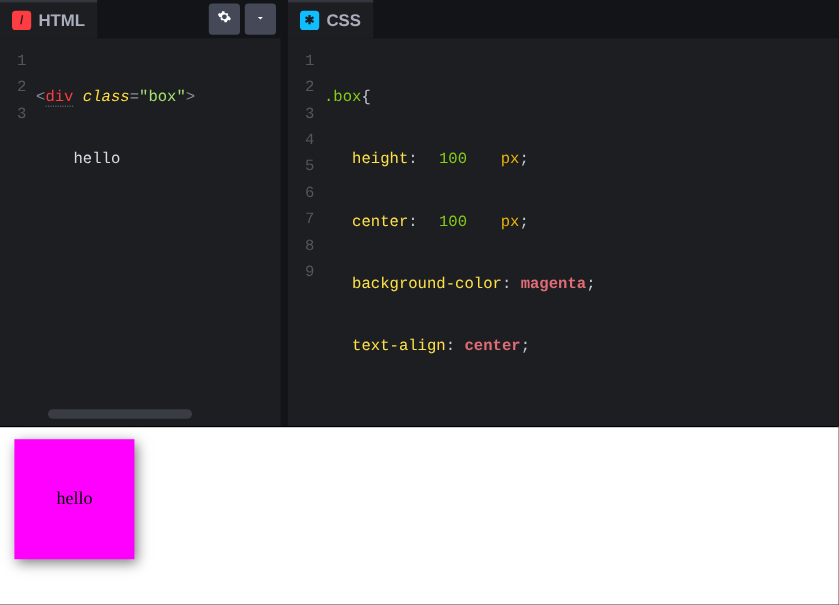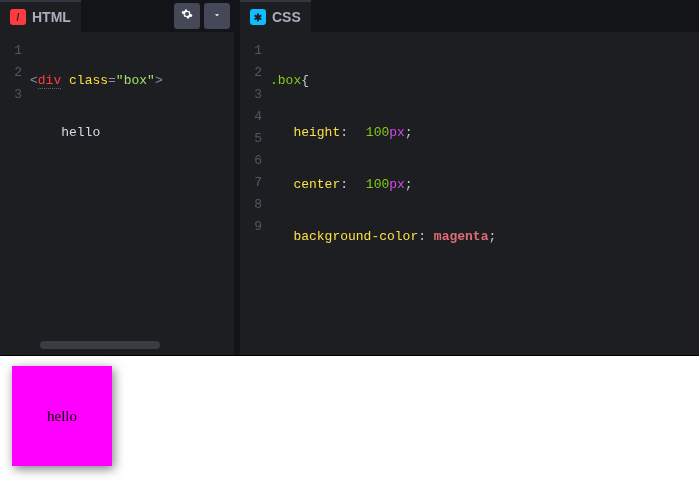--- a/index.html
+++ b/index.html
@@ -80,30 +80,30 @@
 }
 .gutter div { padding: 0 8px 0 0; height: 22px; line-height: 22px; }
 .code {
   flex: 1;
   color: #c5c8d4;
   white-space: pre;
 }
 .code .line { height: 22px; line-height: 22px; }
 .tag-bracket { color: #8a8e9c; }
 .tag-name { color: #ff3c41; border-bottom: 1px dotted #666; }
-.attr-name { color: #ffdd40; }
+.attr-name { color: #ffdd40; font-style: italic; }
 .attr-val { color: #a3e06f; }
 .text { color: #d8dbe6; }
 .sel { color: #84cc16; }
 .prop { color: #fde047; }
 .num { color: #84cc16; margin-left: 10px; }
 .kw { color: #e06c75; font-weight: bold; }
 .punct { color: #c5c8d4; }
 .brace { color: #c5c8d4; }
-.px { color: #d946ef; }
+.px { color: #eab308; margin-left: 28px; }
 
 .scrollbar-h {
   height: 10px;
   margin: 0 40px 4px 40px;
 }
 .scrollbar-thumb {
   height: 8px;
   background: #3a3c44;
   border-radius: 4px;
   width: 120px;
@@ -187,20 +187,21 @@
         <div>6</div>
         <div>7</div>
         <div>8</div>
         <div>9</div>
       </div>
       <div class="code">
         <div class="line"><span class="sel">.box</span><span class="brace">{</span></div>
         <div class="line">   <span class="prop">height</span><span class="punct">:</span> <span class="num">100</span><span class="px">px</span><span class="punct">;</span></div>
         <div class="line">   <span class="prop">center</span><span class="punct">:</span> <span class="num">100</span><span class="px">px</span><span class="punct">;</span></div>
         <div class="line">   <span class="prop">background-color</span><span class="punct">:</span> <span class="kw">magenta</span><span class="punct">;</span></div>
+        <div class="line">   <span class="prop">text-align</span><span class="punct">:</span> <span class="kw">center</span><span class="punct">;</span></div>
         
         
         
       </div>
     </div>
   </div>
 
 </div>
 
 <div class="preview">

